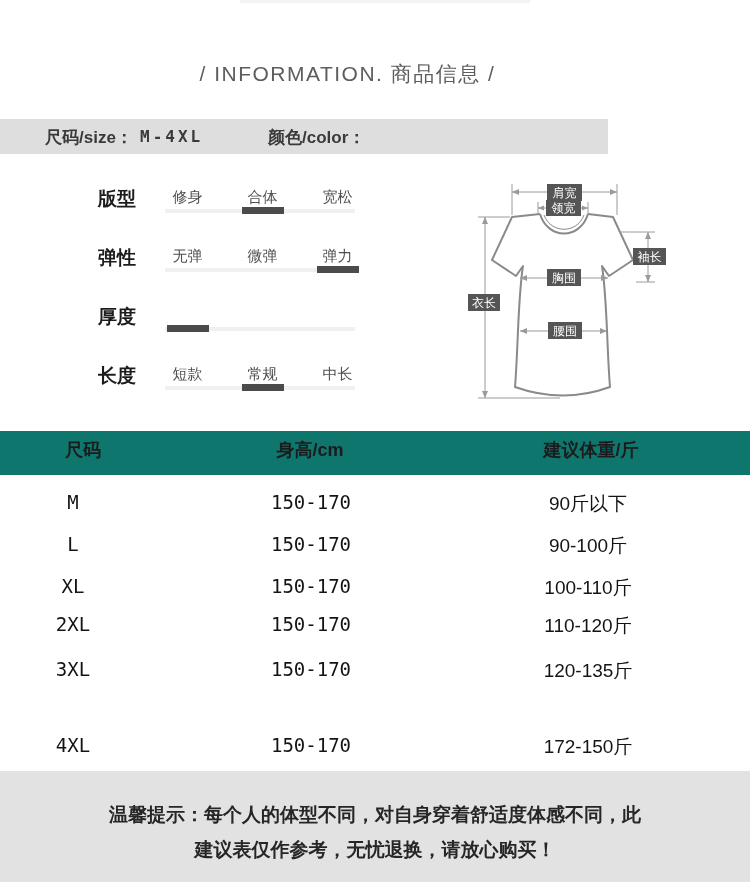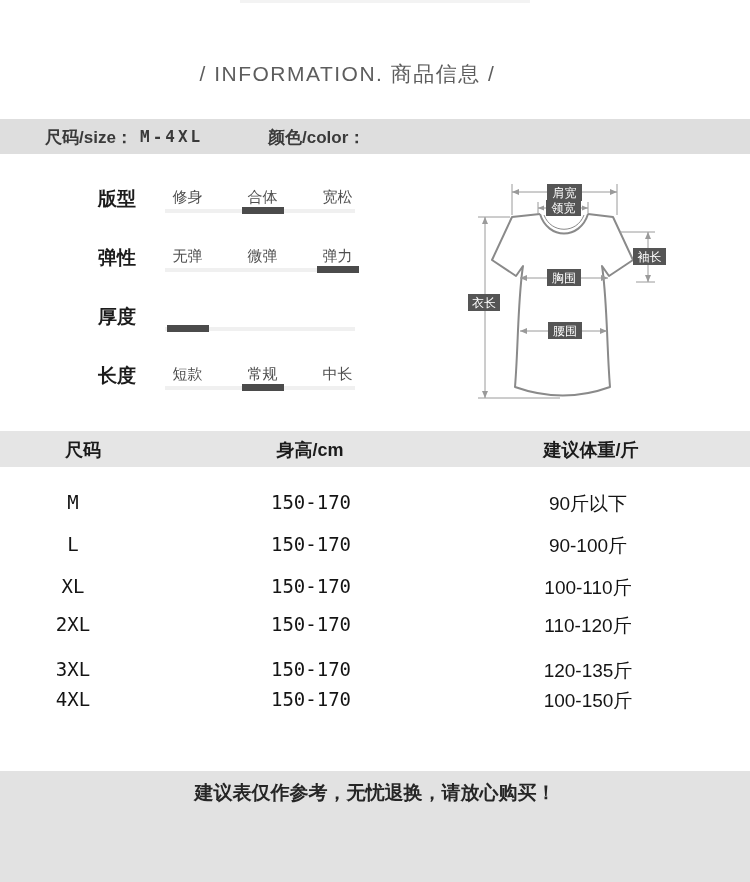--- a/index.html
+++ b/index.html
@@ -10,21 +10,21 @@
   
   .top-strip{position:absolute;left:240px;top:0;width:290px;height:3px;background:#f3f3f3;}
 
   
   .info-header{
     position:absolute;left:0;top:60px;width:695px;text-align:center;
     font-size:21px;letter-spacing:1.5px;color:#5d5d5d;font-weight:500;
   }
 
   
-  .size-bar{position:absolute;left:0;top:119px;width:750px;height:35px;background:#dedede;}
+  .size-bar{position:absolute;left:0;top:119px;width:608px;height:35px;background:#dedede;}
   .size-bar .lbl{position:absolute;top:7px;font-size:17px;font-weight:bold;color:#3a3a3a;}
   .size-bar .size-lbl{left:45px;}
   .size-bar .size-val{
     position:absolute;left:140px;top:8px;font-size:16px;color:#3a3a3a;
     font-family:"DejaVu Sans Mono","Liberation Mono",monospace;letter-spacing:3px;font-weight:bold;
   }
   .size-bar .color-lbl{left:268px;}
   .size-bar .color-val{position:absolute;left:385px;top:8px;font-size:16px;color:#3a3a3a;}
 
   
@@ -32,21 +32,21 @@
   .attr-row .attr-label{position:absolute;left:98px;top:6px;font-size:19px;font-weight:bold;color:#1c1c1c;}
   .attr-row .options{position:absolute;left:150px;top:8px;width:225px;display:flex;}
   .attr-row .options .opt{width:75px;text-align:center;font-size:15px;color:#4f4f4f;}
   .attr-row .track{position:absolute;left:165px;top:29px;width:190px;height:4px;background:#f0f0f0;}
   .attr-row .sel-marker{position:absolute;top:-2px;width:42px;height:7px;background:#4b4b4b;}
 
   
   .diagram{position:absolute;left:450px;top:160px;width:300px;height:258px;}
 
   
-  .table-header{position:absolute;left:0;top:431px;width:750px;height:36px;background:#e5e5e5;}
+  .table-header{position:absolute;left:0;top:431px;width:750px;height:44px;background:#0f766e;}
   .th-cell{position:absolute;top:7px;font-size:18px;font-weight:bold;color:#1b1b1b;text-align:center;}
   .th-0{left:40px;width:86px;}
   .th-1{left:230px;width:160px;}
   .th-2{left:491px;width:200px;}
   .t-row{position:absolute;left:0;width:750px;height:42px;}
   .td-cell{position:absolute;top:9px;font-size:19px;color:#141414;text-align:center;
     font-family:"DejaVu Sans Mono","Liberation Mono","DejaVu Sans",monospace;}
   .td-0{left:30px;width:86px;}
   .td-1{left:231px;width:160px;}
   .td-2{left:488px;width:200px;font-family:"Liberation Sans","DejaVu Sans",sans-serif;}
@@ -211,23 +211,24 @@
   <div class="t-row" style="top:604px;padding-left:8px;">
     <span class="td-cell td-0">2XL</span>
     <span class="td-cell td-1">150-170</span>
     <span class="td-cell td-2">110-120斤</span>
   </div>
   <div class="t-row" style="top:649px;">
     <span class="td-cell td-0">3XL</span>
     <span class="td-cell td-1">150-170</span>
     <span class="td-cell td-2">120-135斤</span>
   </div>
-  <div class="t-row" style="top:679px;">
+  <div class="t-row" style="top:725px;">
     <span class="td-cell td-0">4XL</span>
     <span class="td-cell td-1">150-170</span>
-    <span class="td-cell td-2">100-150斤</span>
+    <span class="td-cell td-2">172-150斤</span>
   </div>
 
   <div class="notice">
+    <div class="line l1">温馨提示：每个人的体型不同，对自身穿着舒适度体感不同，此</div>
     <div class="line l2">建议表仅作参考，无忧退换，请放心购买！</div>
   </div>
 
 </div>
 
 </body></html>

